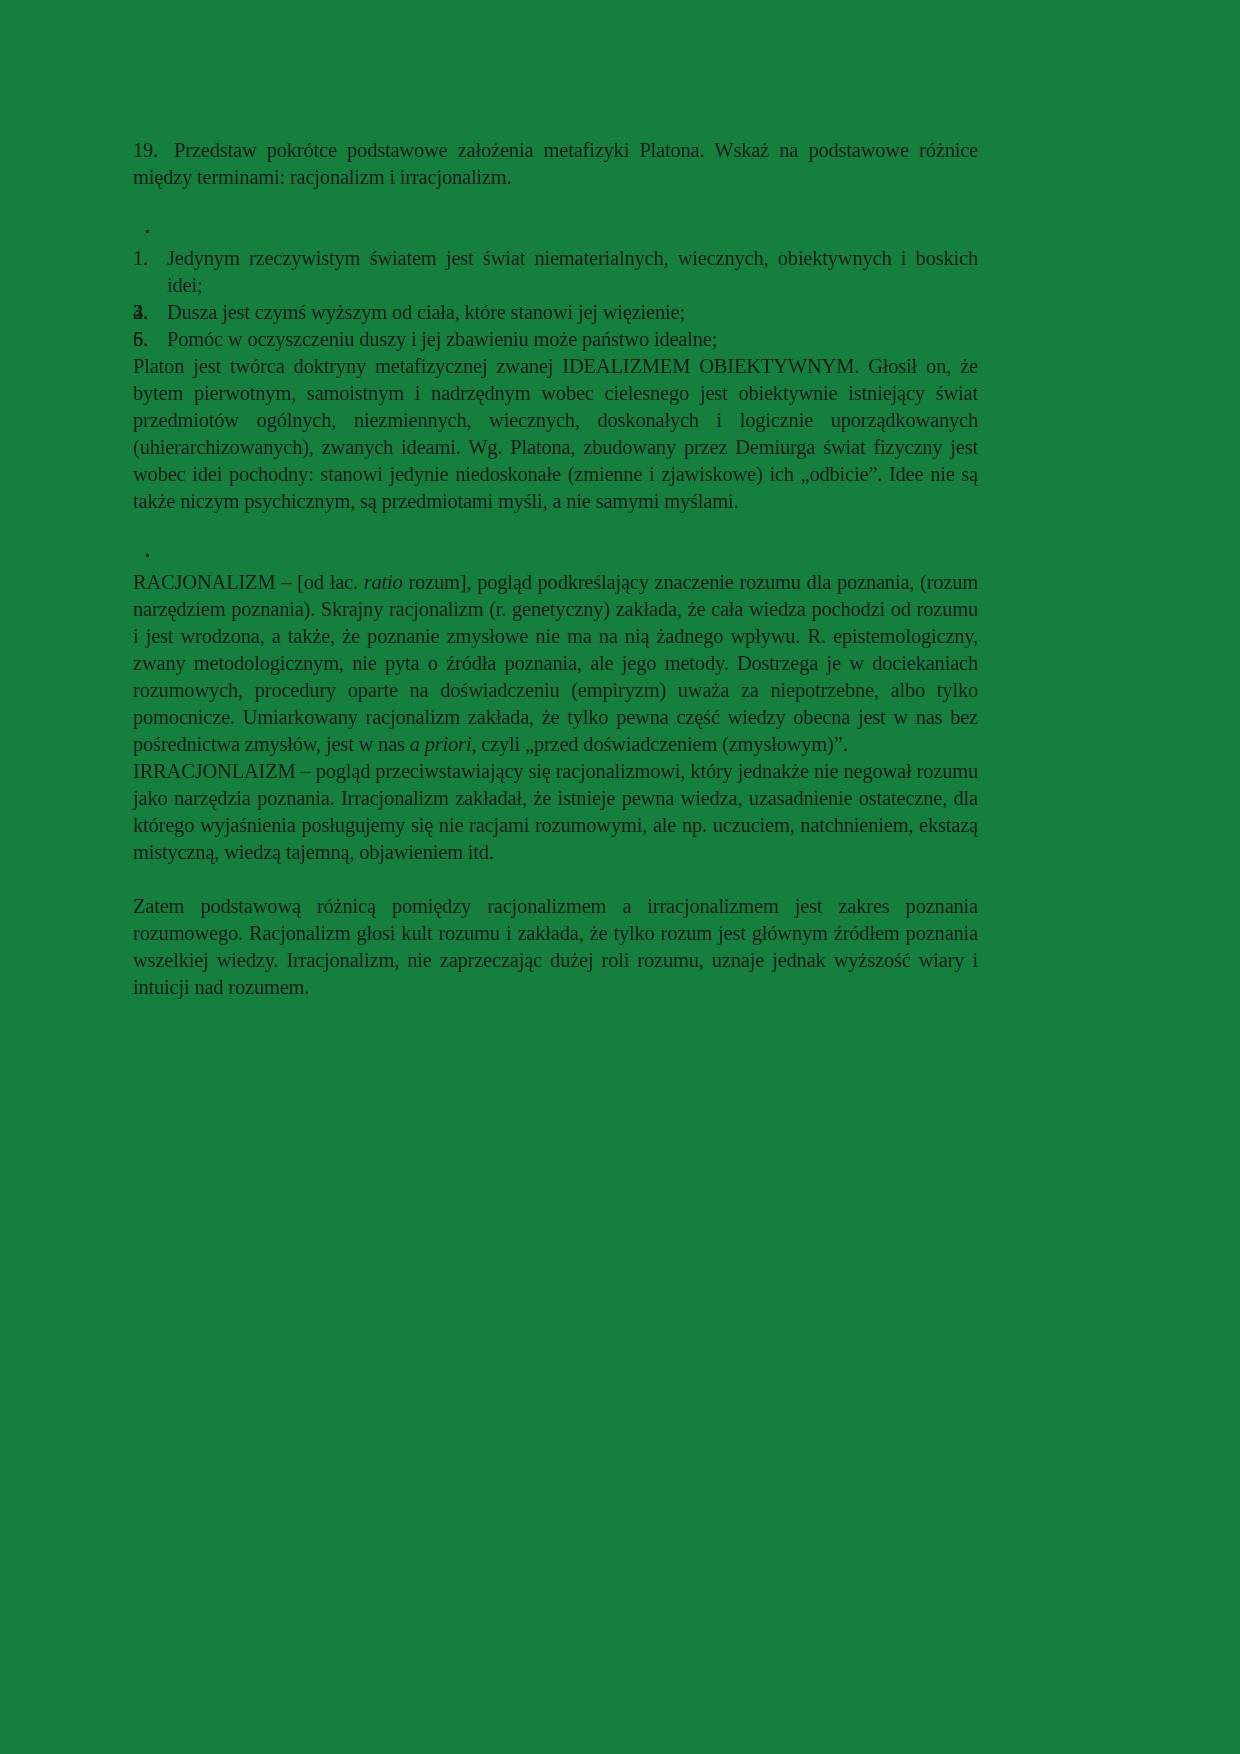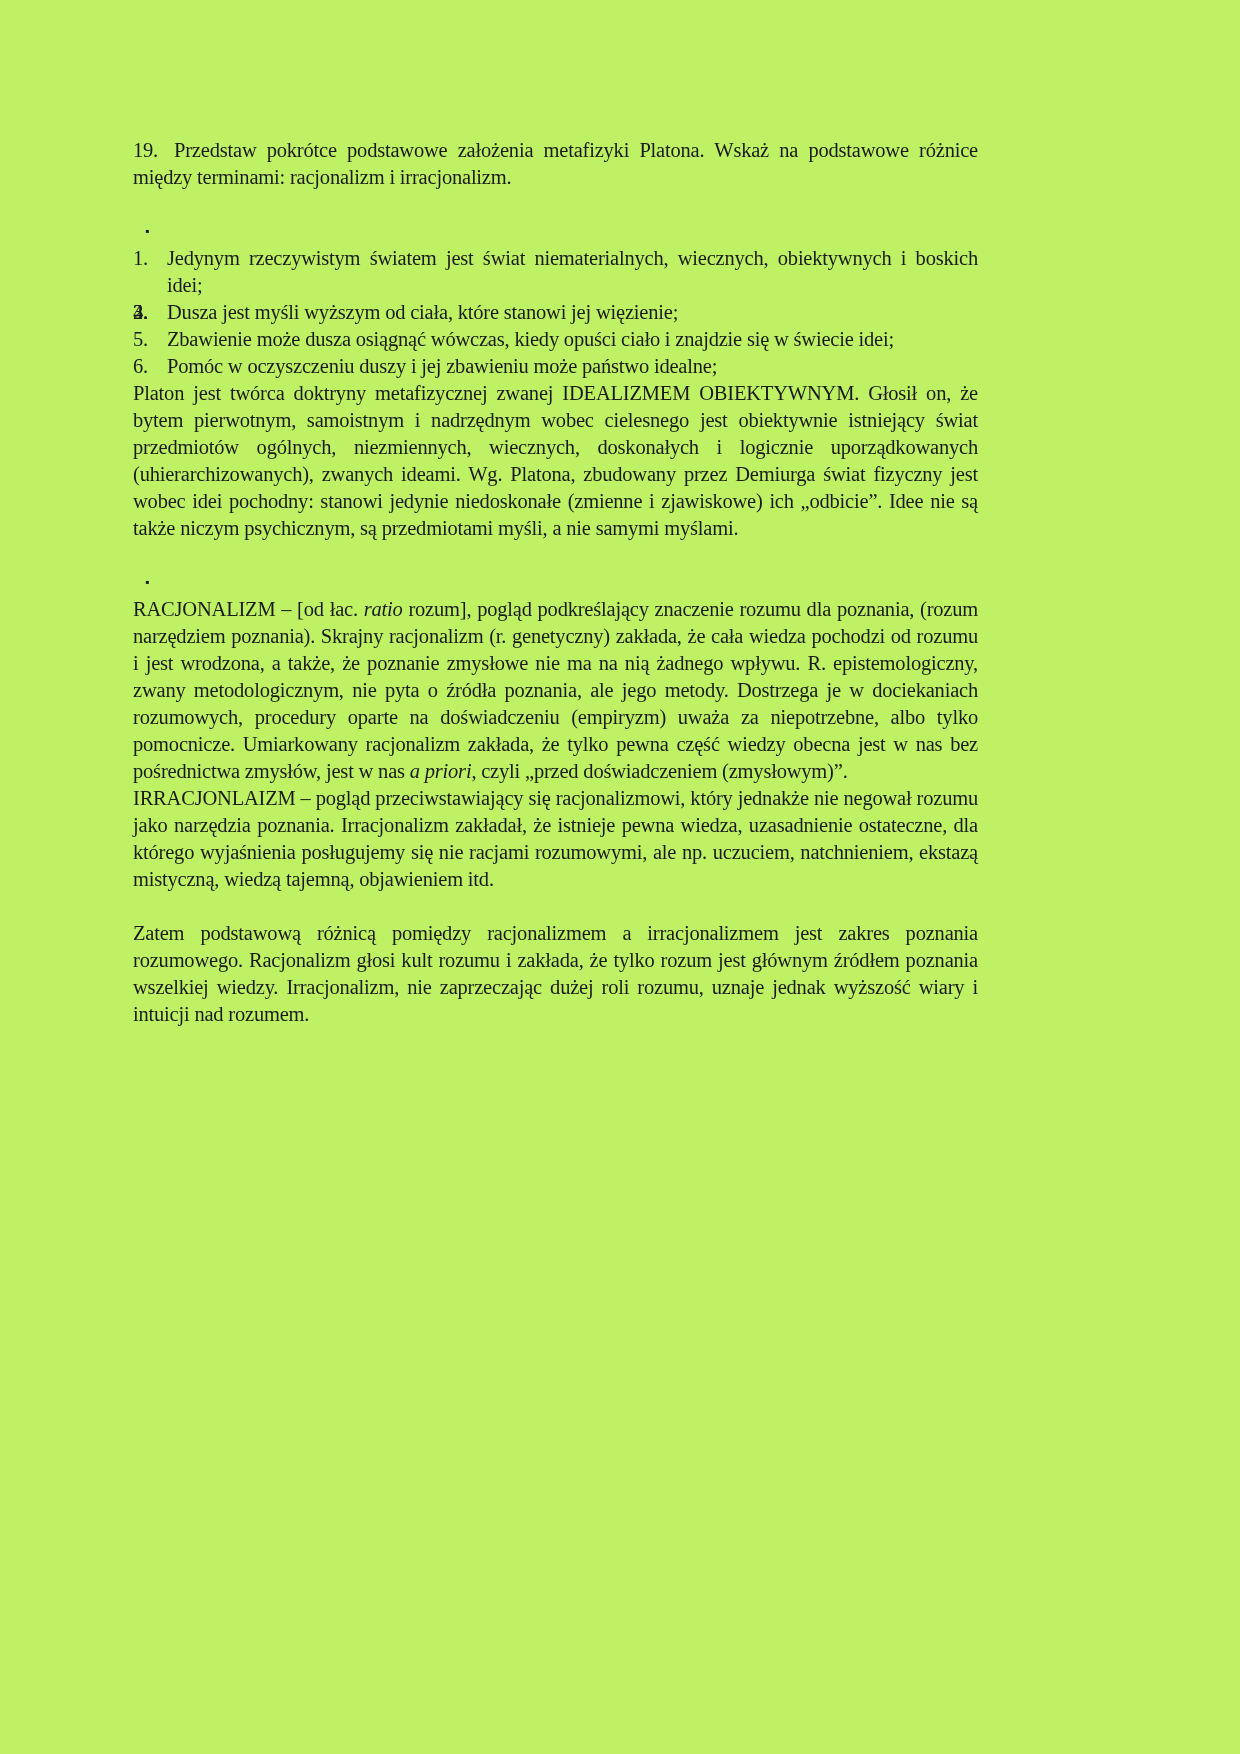--- a/index.html
+++ b/index.html
@@ -13,21 +13,21 @@
     font-family: "Liberation Serif", serif;
     color: #1b1b1b;
     position: relative;
     overflow: hidden;
   }
   .page {
     box-sizing: border-box;
     width: 1240px;
     height: 1754px;
     padding: 137px 262px 40px 133px;
-    background: #bef264;
+    background: #15803d;
   }
   .doc {
     font-size: 20.5px;
     line-height: 27px;
     letter-spacing: -0.2px;
     text-align: justify;
   }
   p { margin: 0; }
   .gap { height: 27px; }
   .q-num {
@@ -78,25 +78,24 @@
         <span>Jedynym rzeczywistym światem jest świat niematerialnych, wiecznych, obiektywnych i boskich idei;</span>
       </div>
       <div class="num-item">
         <span class="num">2.</span>
       </div>
       <div class="num-item">
         <span class="num">3.</span>
       </div>
       <div class="num-item">
         <span class="num">4.</span>
-        <span>Dusza jest myśli wyższym od ciała, które stanowi jej więzienie;</span>
+        <span>Dusza jest czymś wyższym od ciała, które stanowi jej więzienie;</span>
       </div>
       <div class="num-item">
         <span class="num">5.</span>
-        <span>Zbawienie może dusza osiągnąć wówczas, kiedy opuści ciało i znajdzie się w świecie idei;</span>
       </div>
       <div class="num-item">
         <span class="num">6.</span>
         <span>Pomóc w oczyszczeniu duszy i jej zbawieniu może państwo idealne;</span>
       </div>
     </div>
 
     <p>Platon jest twórca doktryny metafizycznej zwanej IDEALIZMEM OBIEKTYWNYM. Głosił on, że bytem pierwotnym, samoistnym i nadrzędnym wobec cielesnego jest obiektywnie istniejący świat przedmiotów ogólnych, niezmiennych, wiecznych, doskonałych i logicznie uporządkowanych (uhierarchizowanych), zwanych ideami. Wg. Platona, zbudowany przez Demiurga świat fizyczny jest wobec idei pochodny: stanowi jedynie niedoskonałe (zmienne i zjawiskowe) ich „odbicie”. Idee nie są także niczym psychicznym, są przedmiotami myśli, a nie samymi myślami.</p>
 
     <div class="gap"></div>

